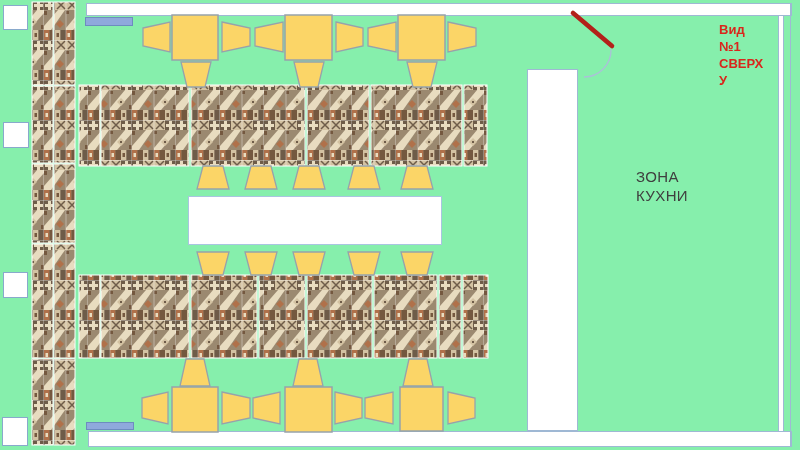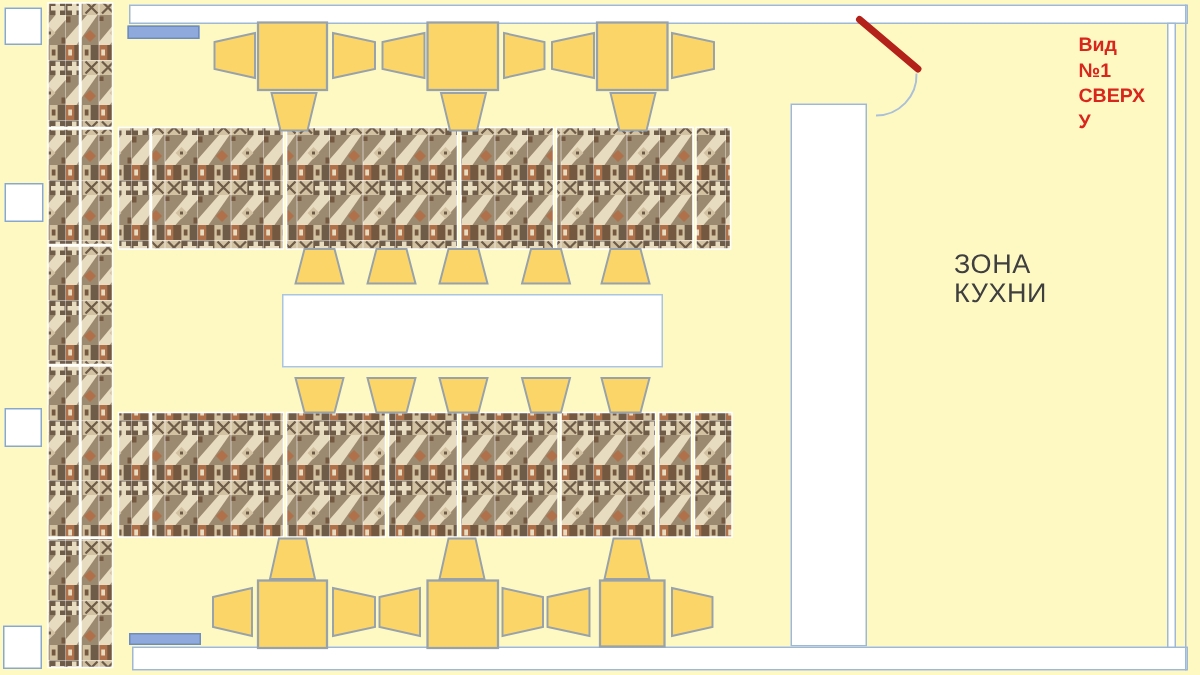--- a/index.html
+++ b/index.html
@@ -1,17 +1,17 @@
 <!DOCTYPE html>
 <html style="--wall-border: #9fb8d4; --window-border: #89a9cc; --blue-marker-fill: #8fa9dc; --blue-marker-border: #6d8cbf; --table-yellow: #fbd567; --furniture-border: #97a2ab; --door-red: #b3211a; --view-label-red: #d9261c; --kitchen-label-color: #3f3f3f; --m0: #9b8970; --m1: #6e5c49; --m2: #e8dcc0; --m3: #d3c2a2; --m4: #b0714a; --m5: #74583f;"><head>
 <meta charset="utf-8">
 <style>
   html,body{margin:0;padding:0;background:#fff;}
   #canvas{
-    position:relative;width:800px;height:450px;background:#fef9c3;overflow:hidden;
+    position:relative;width:800px;height:450px;background:#86efac;overflow:hidden;
     font-family:"Liberation Sans", sans-serif;
   }
   .abs{position:absolute;box-sizing:border-box;}
   
   .wall{background:#fff;border:1.4px solid var(--wall-border);}
   .vline{border-left:1px solid var(--wall-border);}
   .window{background:#fff;border:1.6px solid var(--window-border);}
   .bluemark{background:var(--blue-marker-fill);border:1px solid var(--blue-marker-border);}
   
   svg{position:absolute;left:0;top:0;}
@@ -24,21 +24,21 @@
   .m3{fill:var(--m3);} .m4{fill:var(--m4);} .m5{fill:var(--m5);}
   .sx{stroke:var(--m1);stroke-width:1.5;fill:none;}
   .seam{fill:rgba(255,255,255,0.45);}
   
   .view-label{
     left:719px;top:21px;width:64px;color:var(--view-label-red);
     font-size:13px;font-weight:bold;line-height:17px;white-space:pre-line;
   }
   .kitchen-label{
     left:636px;top:167px;width:90px;color:var(--kitchen-label-color);
-    font-size:18px;line-height:19px;letter-spacing:.4px;white-space:pre-line;
+    font-size:15px;line-height:19px;letter-spacing:.4px;white-space:pre-line;
   }
 </style>
 </head>
 <body>
 
 <div id="canvas">
 
   <div class="abs wall" style="left:86px;top:3px;width:706px;height:13px;"></div>
   <div class="abs wall" style="left:88px;top:431px;width:704px;height:16px;"></div>
   <div class="abs wall" style="left:778px;top:15px;width:6px;height:417px;"></div>

